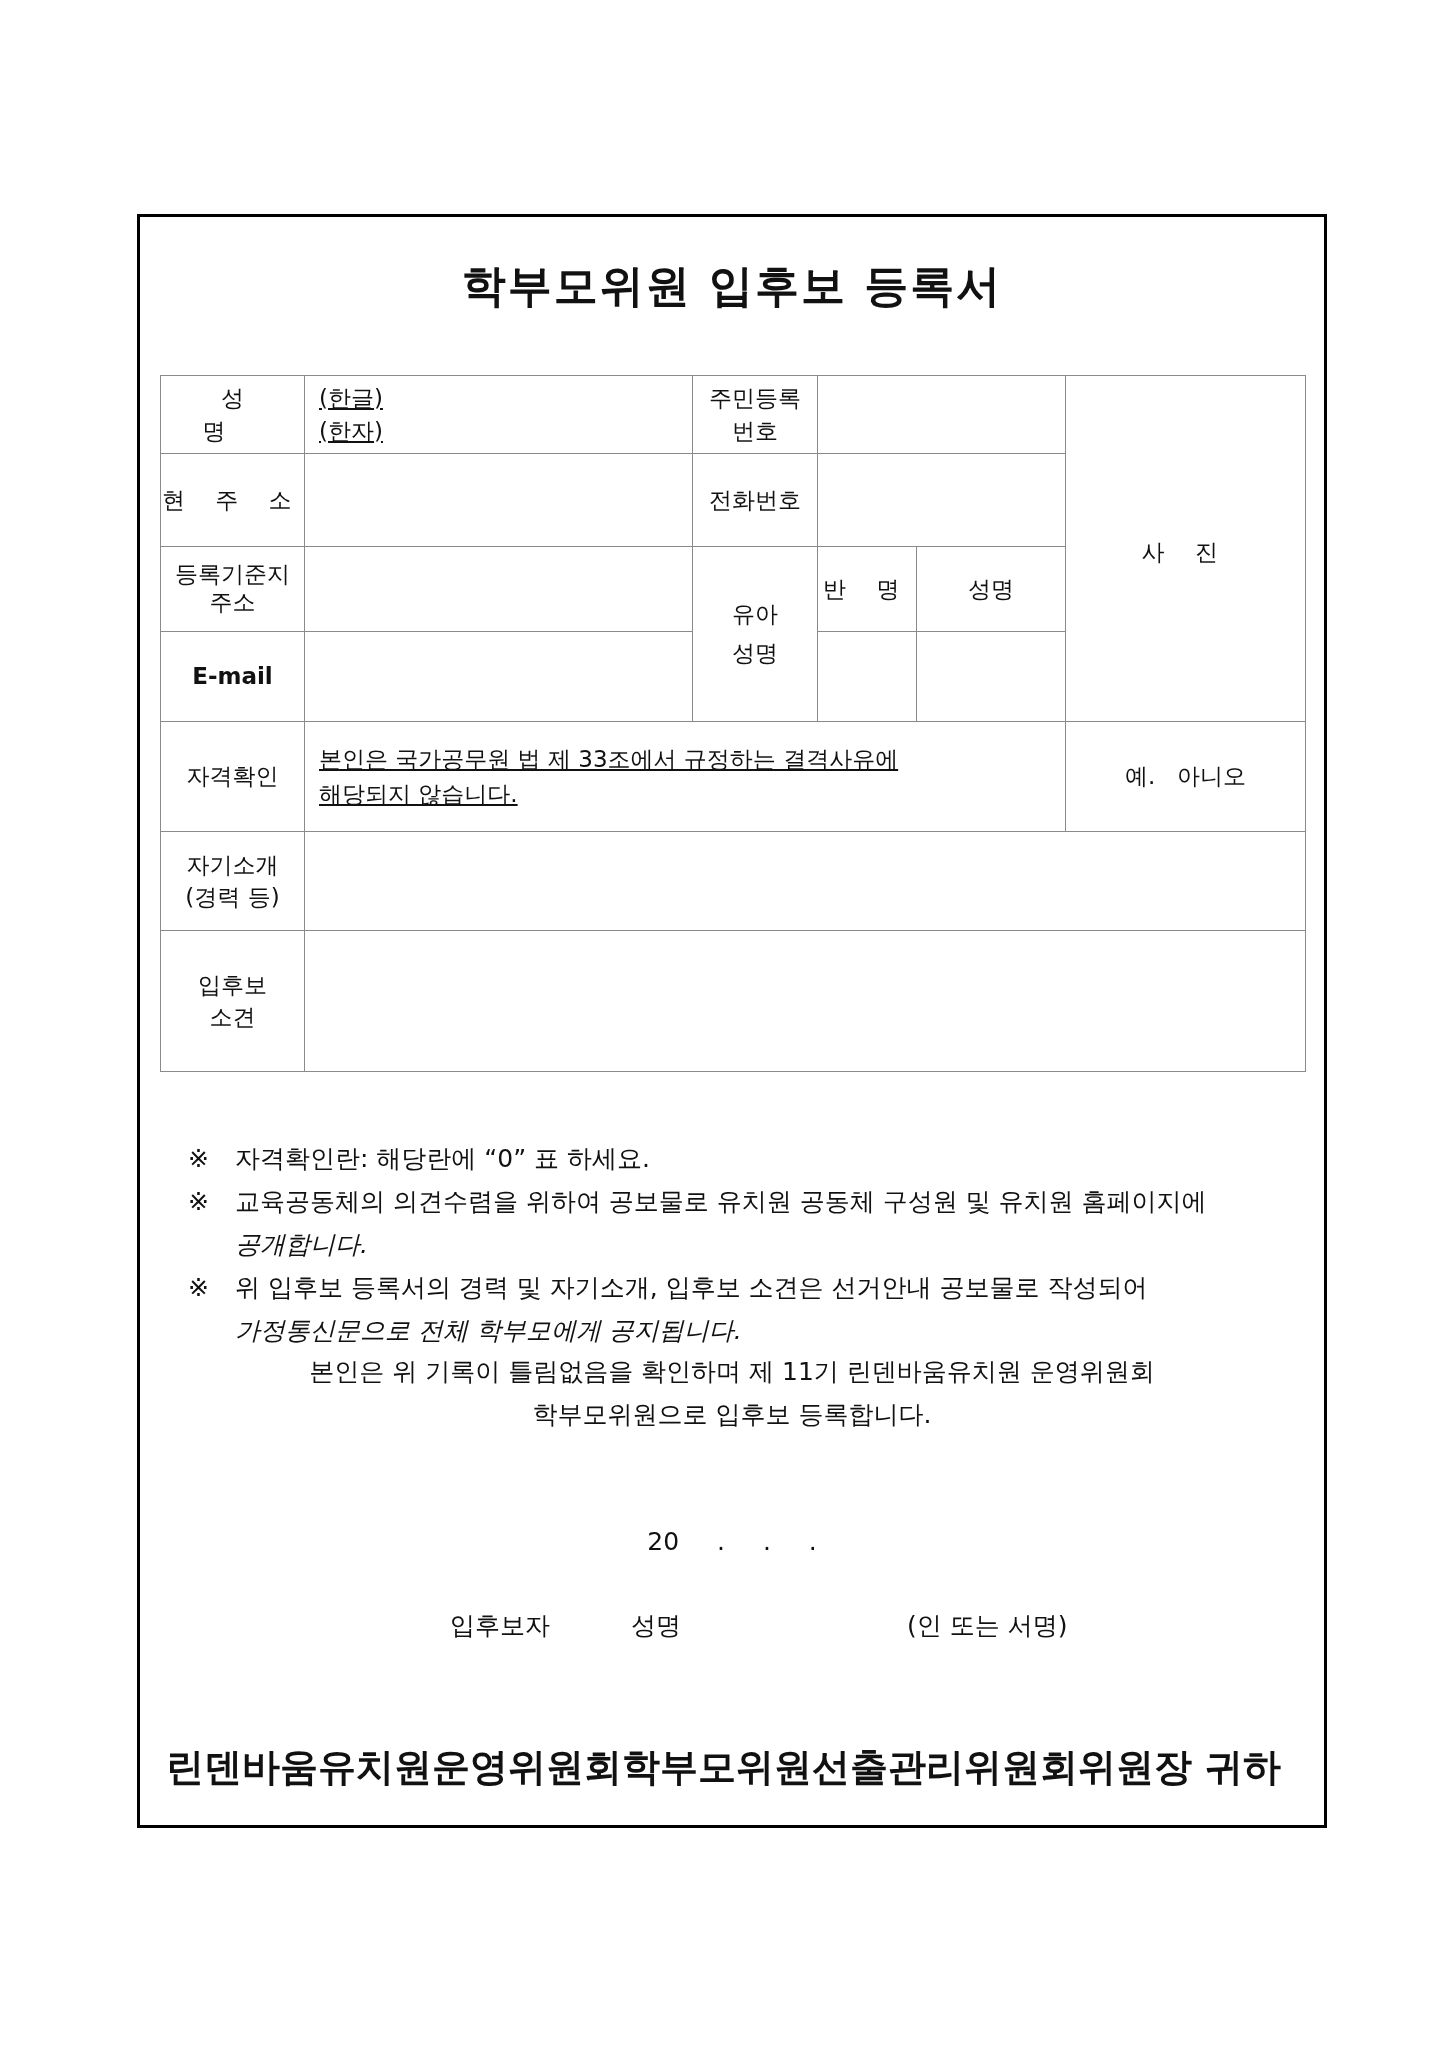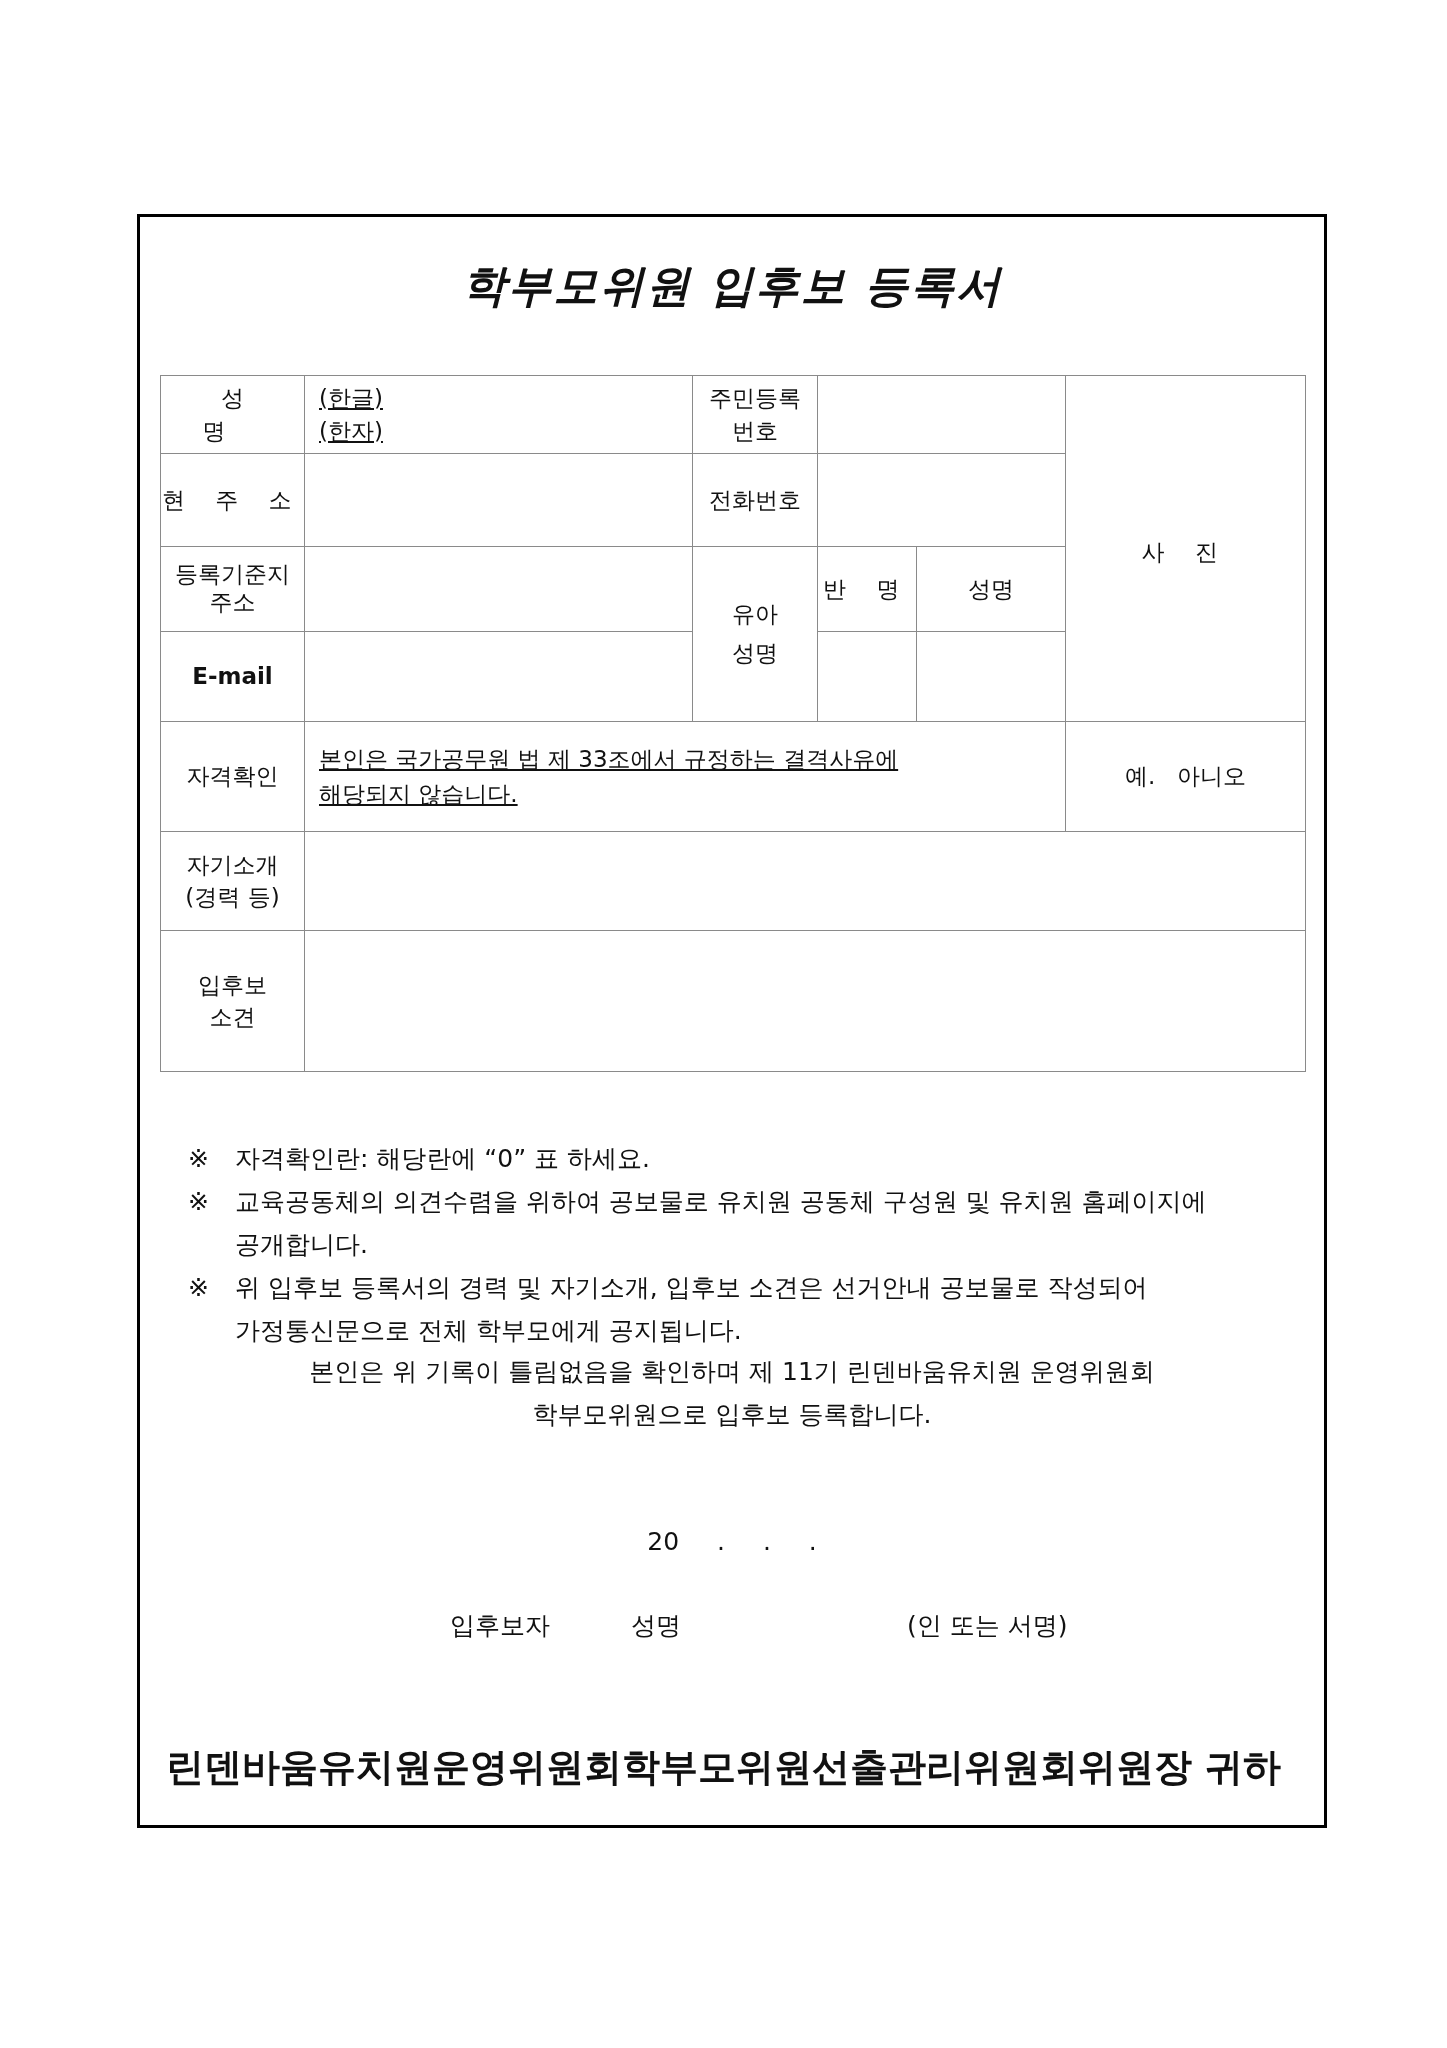--- a/index.html
+++ b/index.html
@@ -1,28 +1,28 @@
 <!DOCTYPE html>
 <html><head>
 <meta charset="utf-8">
 <style>
   html, body { margin:0; padding:0; background:#ffffff; }
   body { width:1447px; height:2048px; position:relative; font-family:"DejaVu Sans", "Liberation Sans", sans-serif; color:#111; }
   .frame { position:absolute; left:137px; top:214px; width:1184px; height:1608px; border:3px solid #000; box-sizing:content-box; }
-  .title { position:absolute; left:0; right:0; top:40px; text-align:center; font-size:44px; font-weight:bold; letter-spacing:2px;font-style:italic; }
+  .title { position:absolute; left:0; right:0; top:40px; text-align:center; font-size:44px; font-weight:bold; letter-spacing:2px; }
   table.form { position:absolute; left:20px; top:158px; width:1145px; border-collapse:collapse; table-layout:fixed; font-size:23px; }
   table.form td { border:1.5px solid #8a8a8a; text-align:center; vertical-align:middle; padding:0; line-height:1.4; }
   td.left { text-align:left !important; padding-left:14px !important;text-decoration:underline; }
   .spaced { letter-spacing:0.5em; }
   .wide { letter-spacing:1.6em; padding-left:1.6em; }
   .bold { font-weight:bold; }
   .notes { position:absolute; left:48px; top:920px; width:1120px; font-size:25px; line-height:43px; }
   .note { display:flex; }
   .note .mark { width:47px; flex:none; }
-  .note-cont { padding-left:47px; }
+  .note-cont { padding-left:47px;font-style:italic; }
   .pledge { position:absolute; left:0; right:0; top:1133px; text-align:center; font-size:25px; line-height:43px; }
   .date { position:absolute; left:0; right:0; top:1310px; text-align:center; font-size:25px; word-spacing:30px; }
   .sign { position:absolute; left:310px; top:1392px; font-size:25px; display:flex; gap:13px; }
   .sign span { white-space:pre; }
   .addressee { position:absolute; left:0; right:17px; top:1525px; text-align:center; font-size:38px; font-weight:bold; }
 </style>
 </head>
 <body>
 
 <div class="frame">

